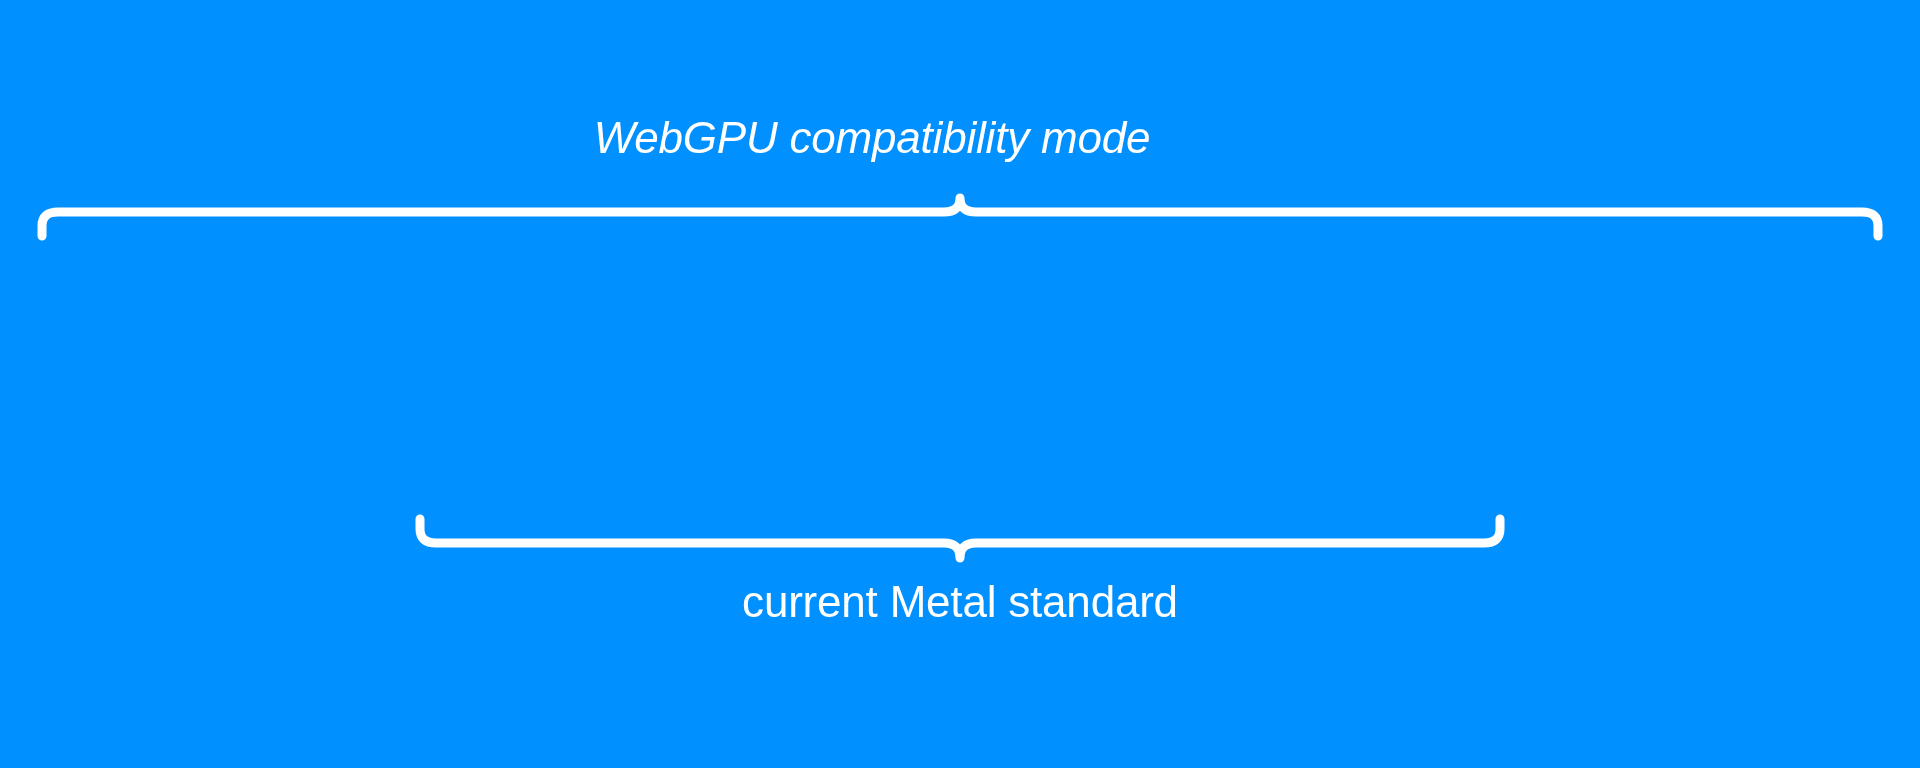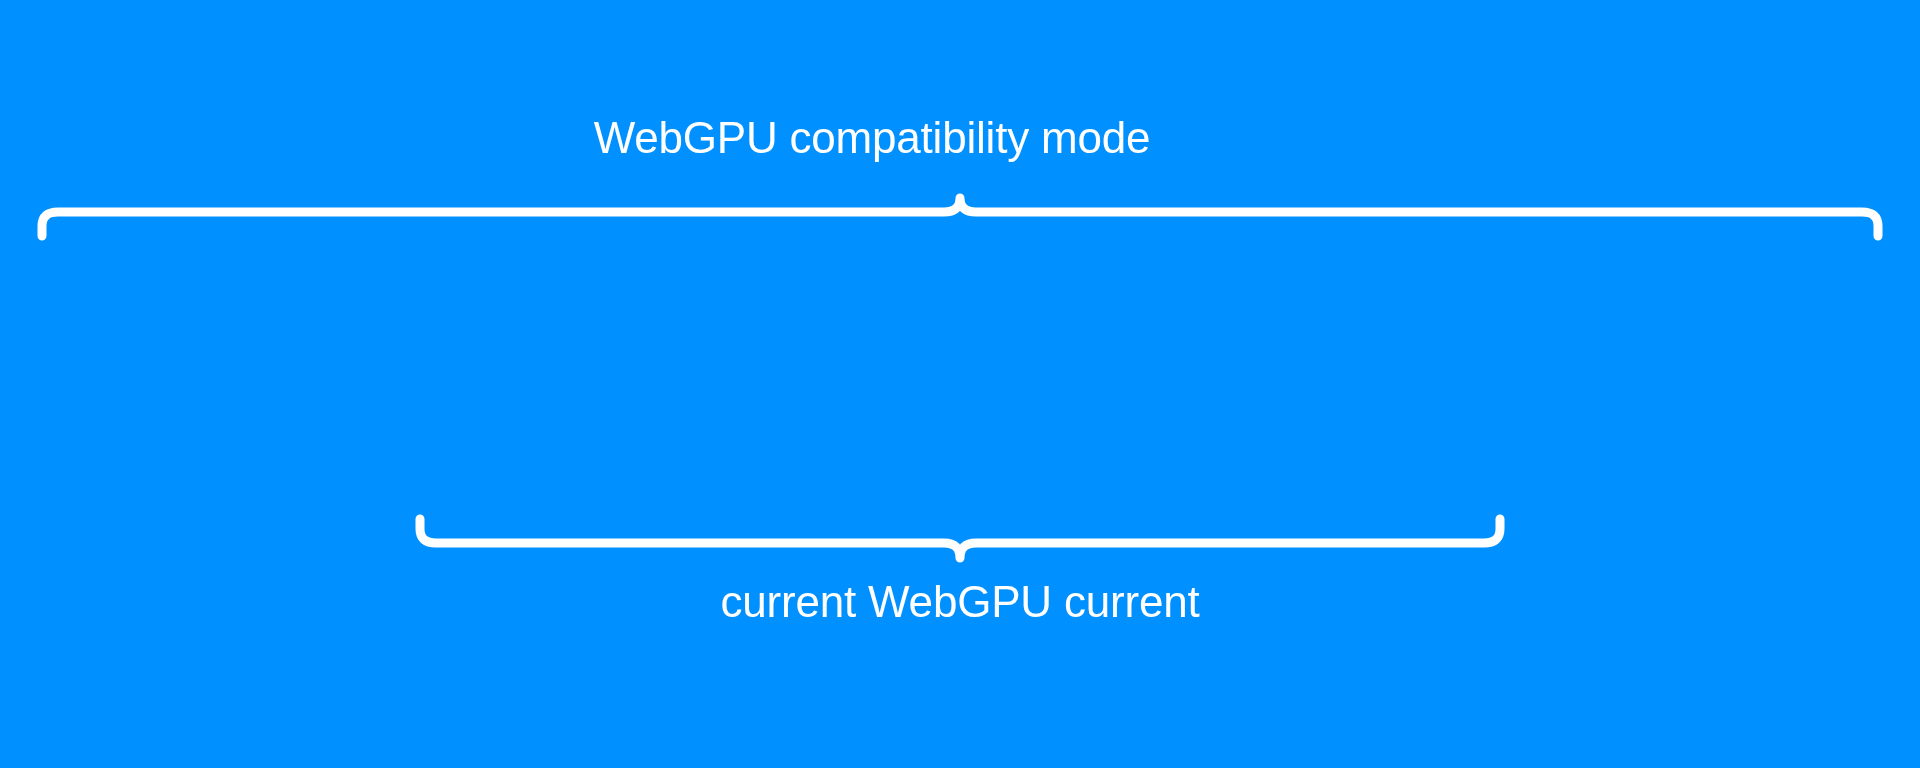--- a/index.html
+++ b/index.html
@@ -29,20 +29,21 @@
     left: 0;
     top: 112px;
     width: 1744px;
     text-align: center;
     font-size: 44px;
     line-height: 52px;
     letter-spacing: -0.2px;
     color: #ffffff;
     font-weight: 400;
     white-space: nowrap;
+    font-style: italic;
   }
 
   
   .bottom-label {
     position: absolute;
     left: 0;
     top: 576px;
     width: 1920px;
     text-align: center;
     font-size: 44px;
@@ -125,15 +126,15 @@
              L 420 29
              Q 420 43 436 43
              L 944 43
              Q 960 43 960 58
              Q 960 43 976 43
              L 1484 43
              Q 1500 43 1500 29
              L 1500 19"></path>
   </svg>
 
-  <div class="bottom-label">current WebGPU current</div>
+  <div class="bottom-label">current Metal standard</div>
 
 </div>
 
 </body></html>

